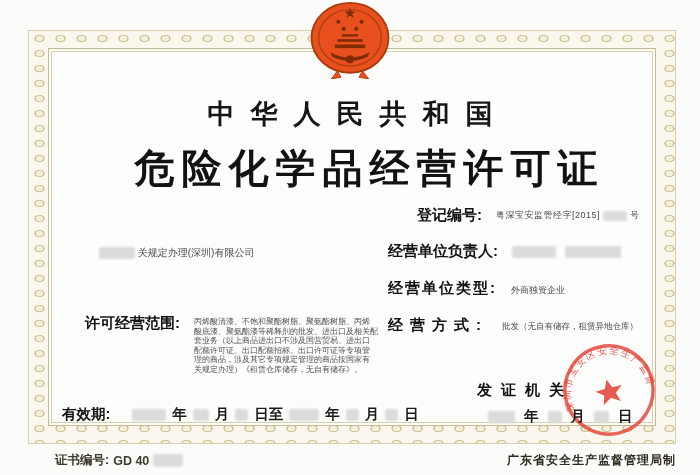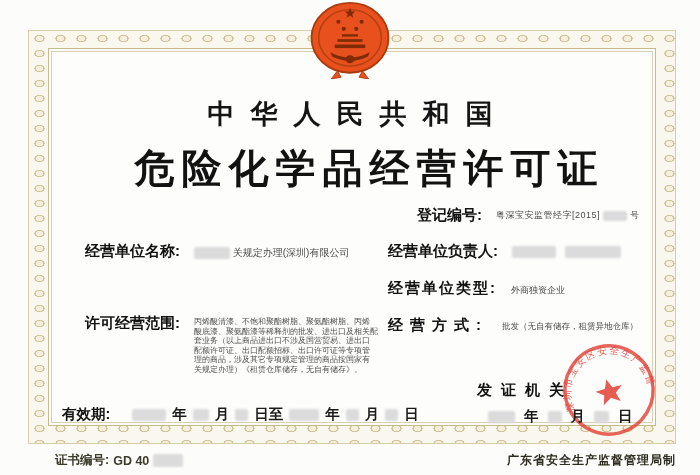--- a/index.html
+++ b/index.html
@@ -86,21 +86,20 @@
   <div class="reg-row">
     <span class="lbl">登记编号:</span>
     <span class="val">
       <span>粤深宝安监管经字[2015]</span>
       <span class="blur" style="width:24px;height:10px;"></span>
       <span>号</span>
     </span>
   </div>
 
   <div class="row r-name">
-    <span class="lbl">经营单位名称:</span>
     <span class="gap"></span>
     <span class="val">
       <span class="blur" style="width:36px;"></span>
       <span>关规定办理(深圳)有限公司</span>
     </span>
   </div>
 
   <div class="row r-manager">
     <span class="lbl">经营单位负责人:</span>
     <span class="gap"></span>

